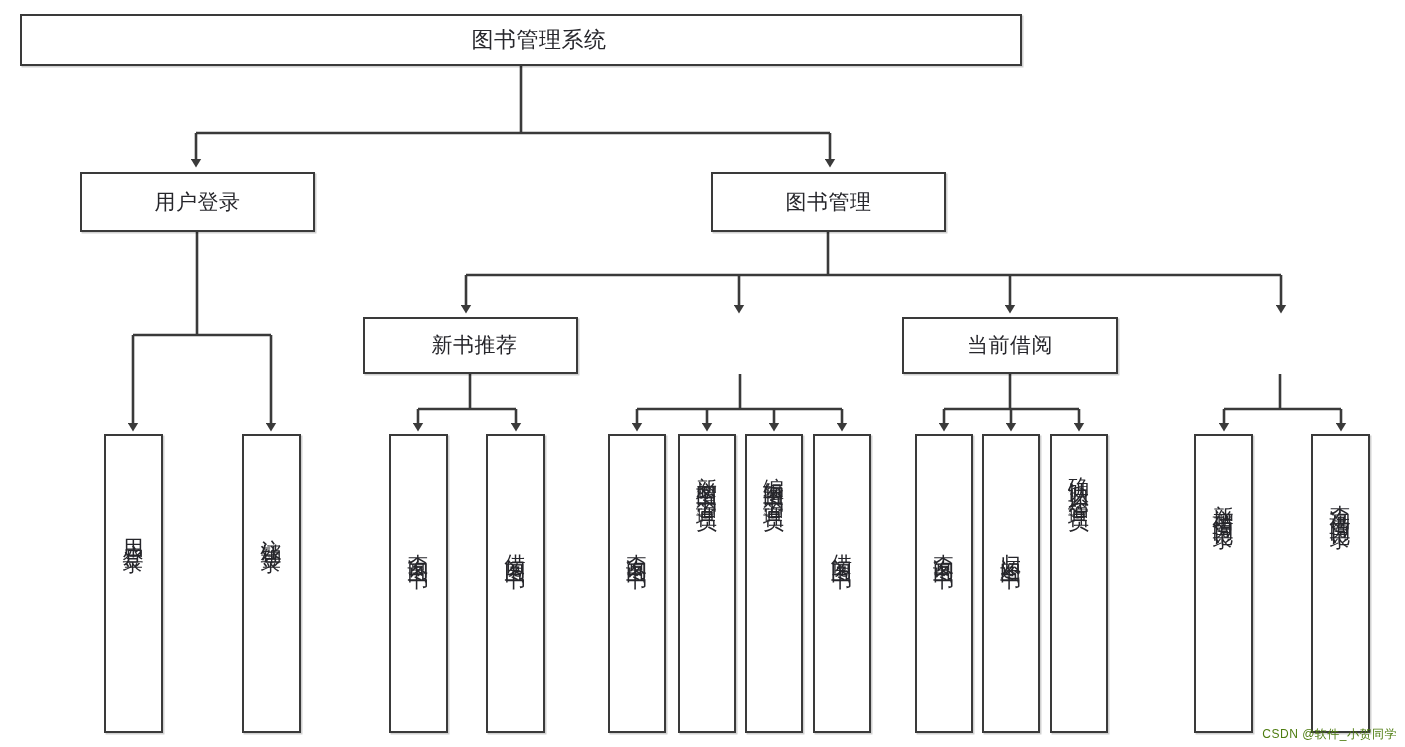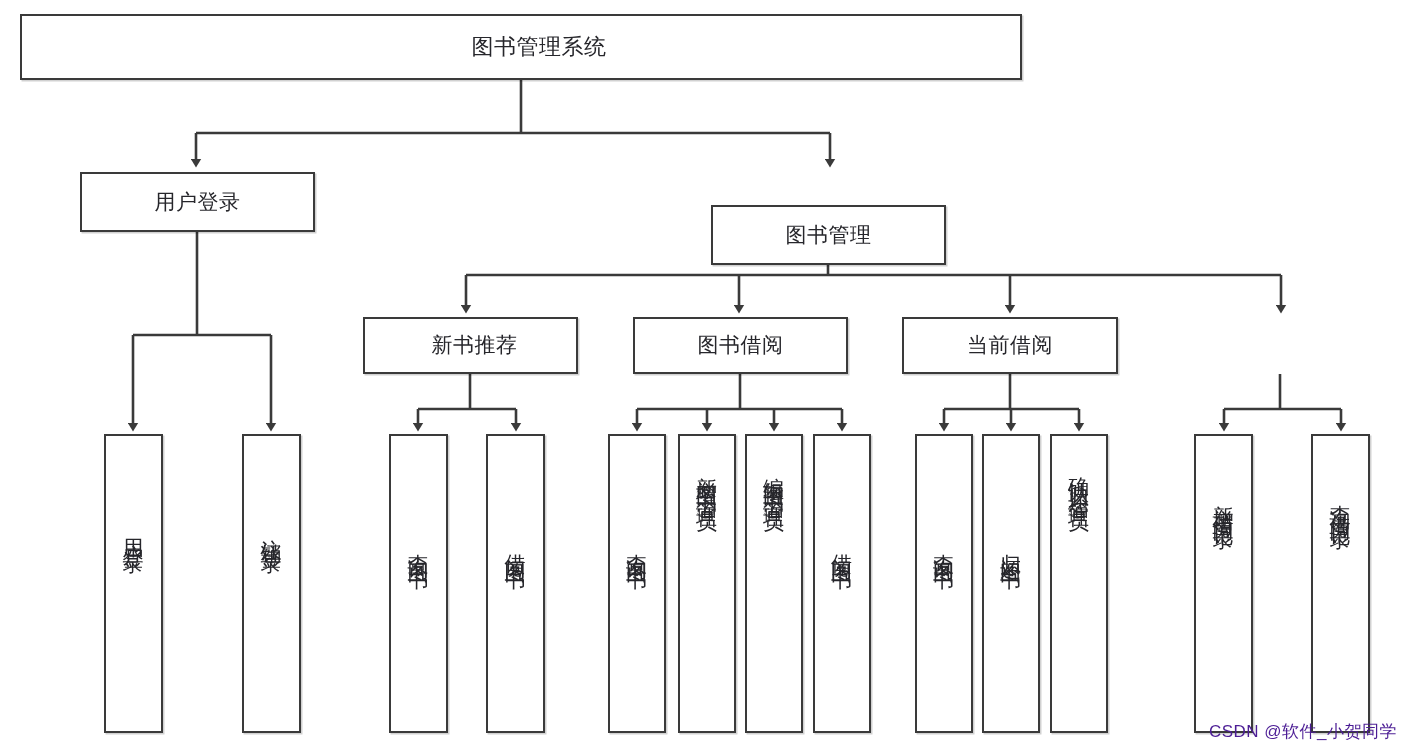--- a/index.html
+++ b/index.html
@@ -75,22 +75,22 @@
   .node.vert.tall .label {
     margin-top: 18px;
   }
   .node.vert.taller .label {
     margin-top: 46px;
   }
   #watermark {
     position: absolute;
     right: 8px;
     bottom: 4px;
-    font-size: 17px;
-    color: #4c1d95;
+    font-size: 12px;
+    color: #4d7c0f;
     letter-spacing: 0.5px;
     z-index: 3;
     white-space: nowrap;
     pointer-events: none;
   }
 </style>
 </head>
 <body>
 
 <div id="canvas">
@@ -138,39 +138,36 @@
       <path d="M1011,409 L1011,424" marker-end="url(#arrow)"></path>
       <path d="M1079,409 L1079,424" marker-end="url(#arrow)"></path>
 
       <path d="M1280,374 L1280,409"></path>
       <path d="M1224,409 L1341,409"></path>
       <path d="M1224,409 L1224,424" marker-end="url(#arrow)"></path>
       <path d="M1341,409 L1341,424" marker-end="url(#arrow)"></path>
     </g>
   </svg>
 
-  <div class="node horiz root" style="left:20px; top:14px; width:1002px; height:66px;padding-left:36px;">
+  <div class="node horiz root" style="left:20px; top:14px; width:1002px; height:52px;padding-left:36px;">
     <span class="label">图书管理系统</span>
   </div>
 
   <div class="node horiz" style="left:80px; top:172px; width:235px; height:60px;">
     <span class="label">用户登录</span>
   </div>
 
-  <div class="node horiz" style="left:711px; top:172px; width:235px; height:60px;margin-top:33px;">
+  <div class="node horiz" style="left:711px; top:172px; width:235px; height:60px;">
     <span class="label">图书管理</span>
   </div>
 
   <div class="node horiz" style="left:363px; top:317px; width:215px; height:57px;padding-left:8px;">
     <span class="label">新书推荐</span>
   </div>
 
-  <div class="node horiz" style="left:633px; top:317px; width:215px; height:57px;">
-    <span class="label">图书借阅</span>
-  </div>
 
   <div class="node horiz" style="left:902px; top:317px; width:216px; height:57px;">
     <span class="label">当前借阅</span>
   </div>
 
 
   <div class="node vert mid" style="left:104px; top:434px; width:59px; height:299px;">
     <span class="label">用户登录</span>
   </div>
 

